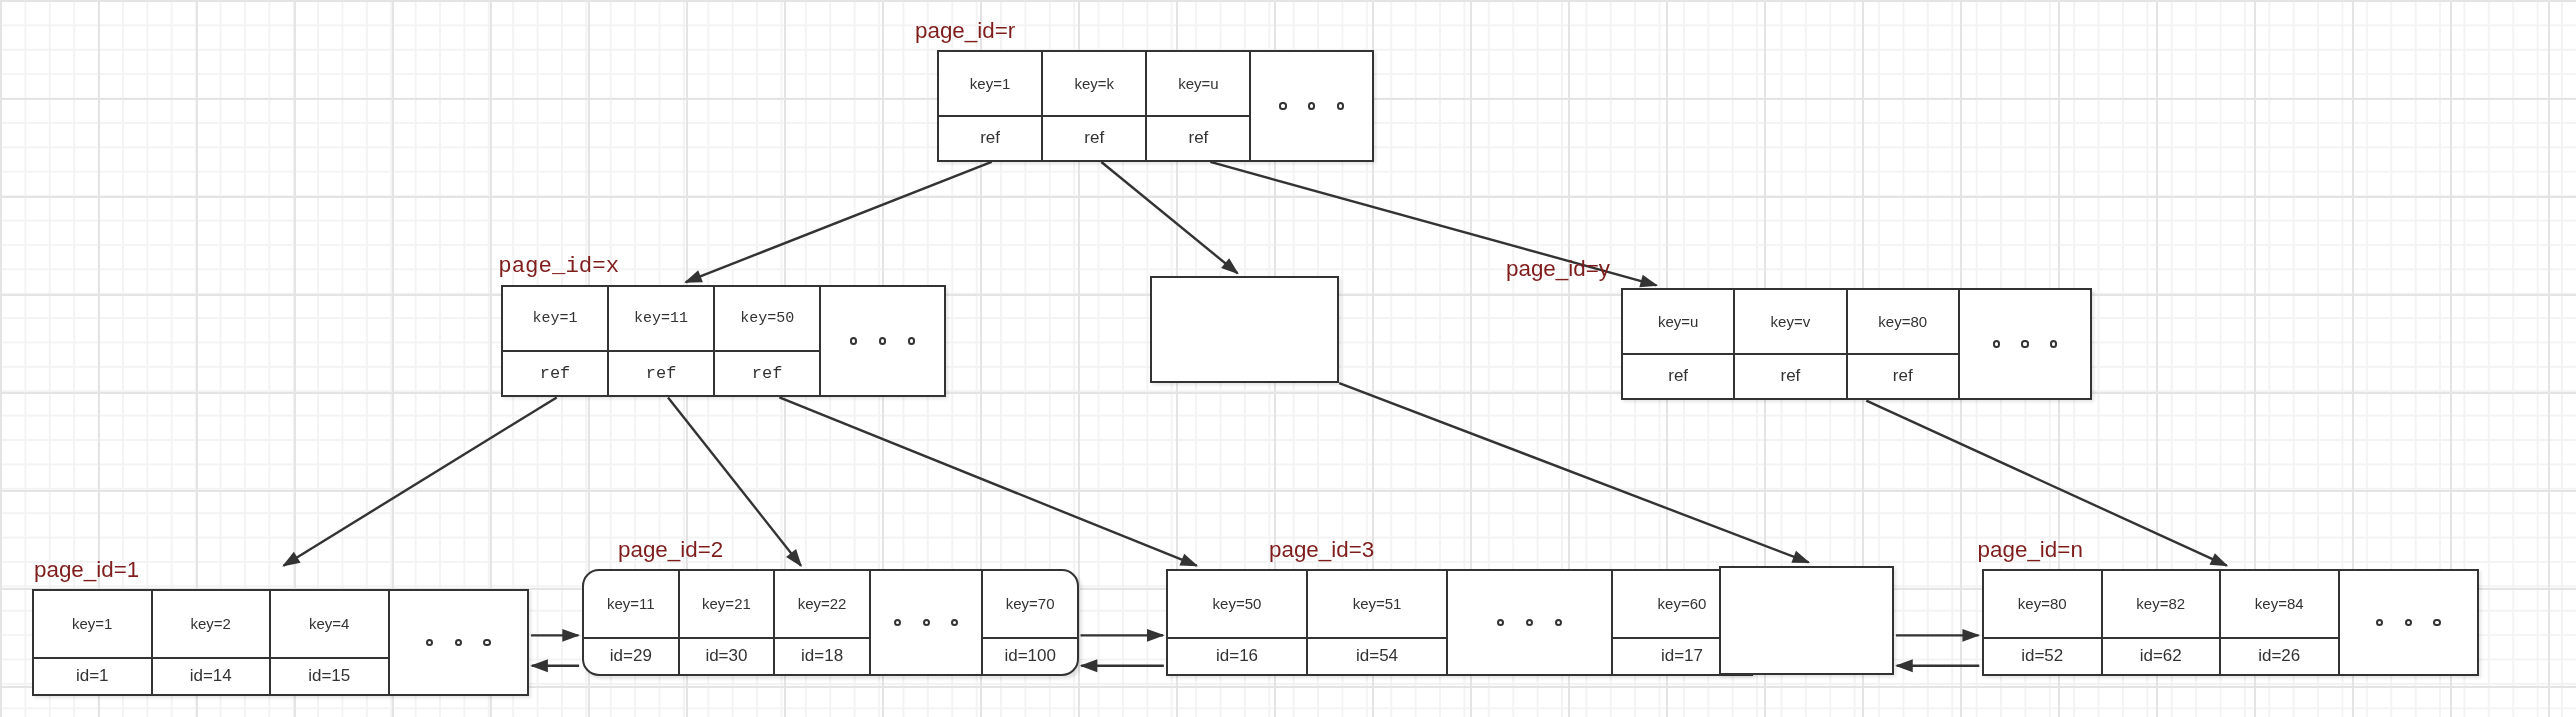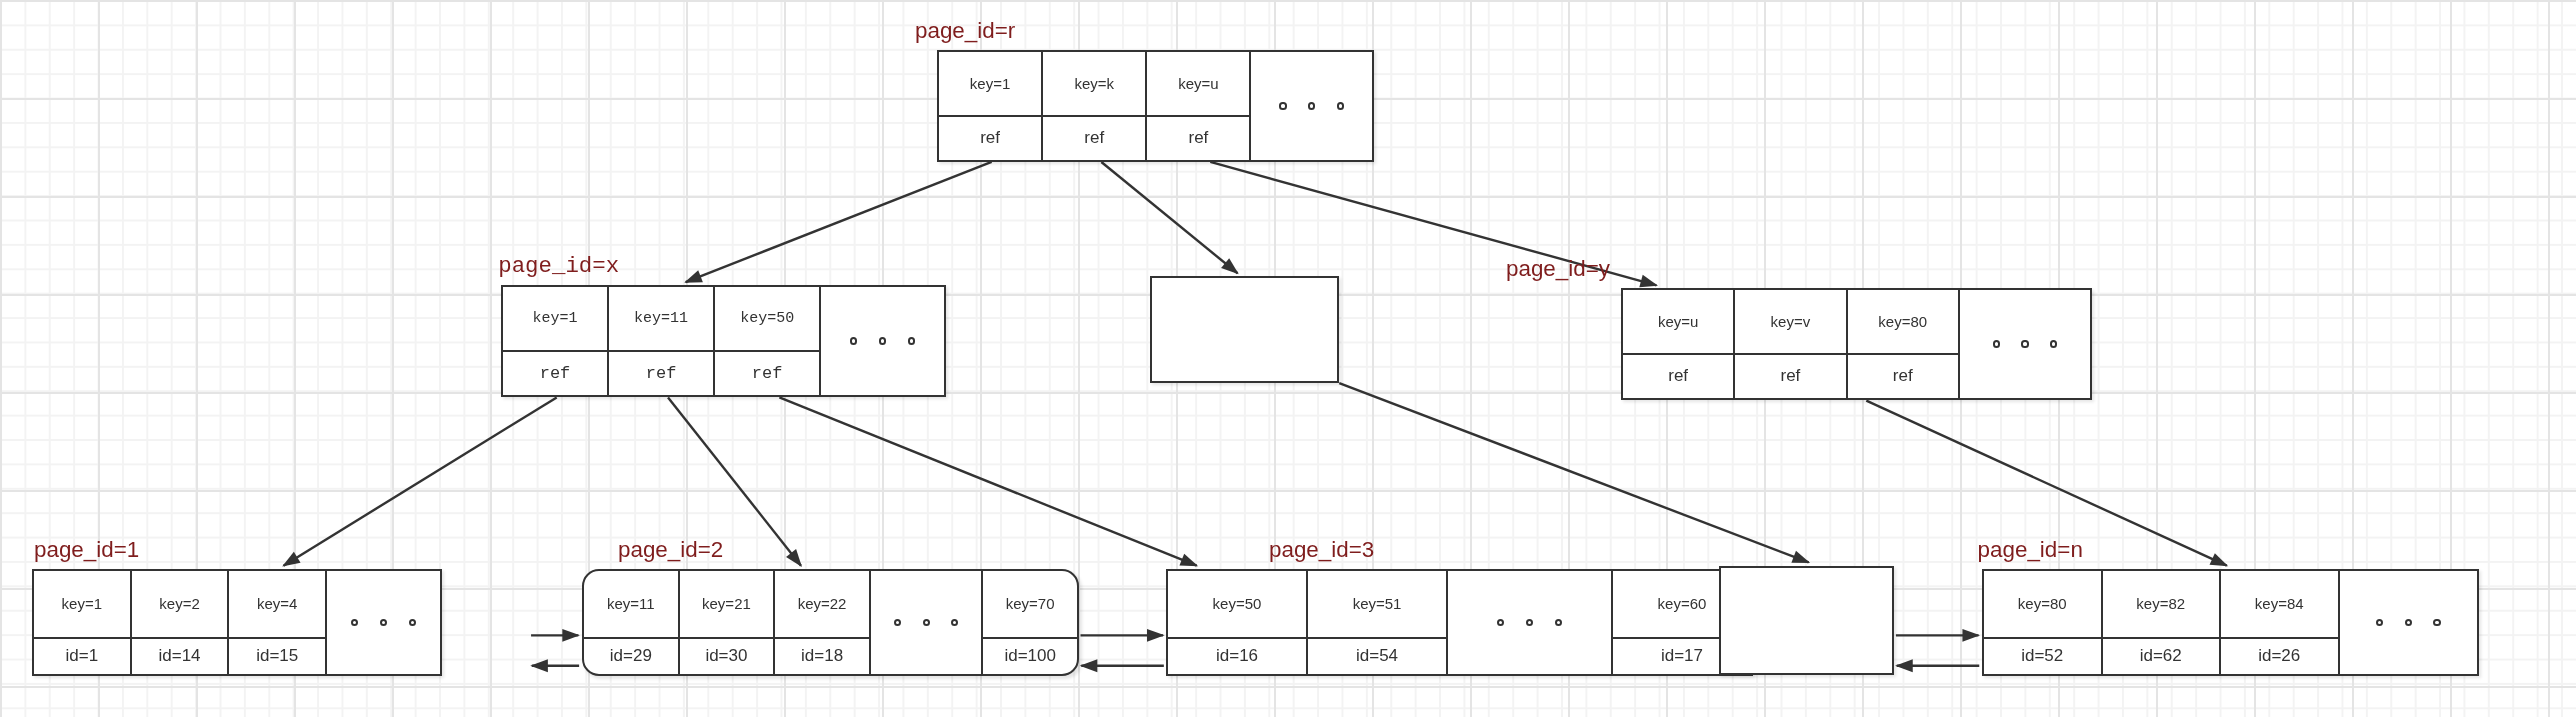--- a/index.html
+++ b/index.html
@@ -146,21 +146,21 @@
           <div class="ct">key=80</div>
           <div class="cb">ref</div>
         </div>
         <div class="cell dots">
           <span class="ring"></span>
           <span class="ring"></span>
           <span class="ring"></span>
         </div>
       </div>
     </div>
-    <div class="node leaf" style="left: 32px; top: 569px; width: 410px; height: 107px;">
+    <div class="node leaf" style="left: 32px; top: 589px; width: 497px; height: 107px;">
       <div class="node-label" style="left: 0px; top: -34px;">page_id=1</div>
       <div class="cells">
         <div class="cell">
           <div class="ct">key=1</div>
           <div class="cb">id=1</div>
         </div>
         <div class="cell">
           <div class="ct">key=2</div>
           <div class="cb">id=14</div>
         </div>

